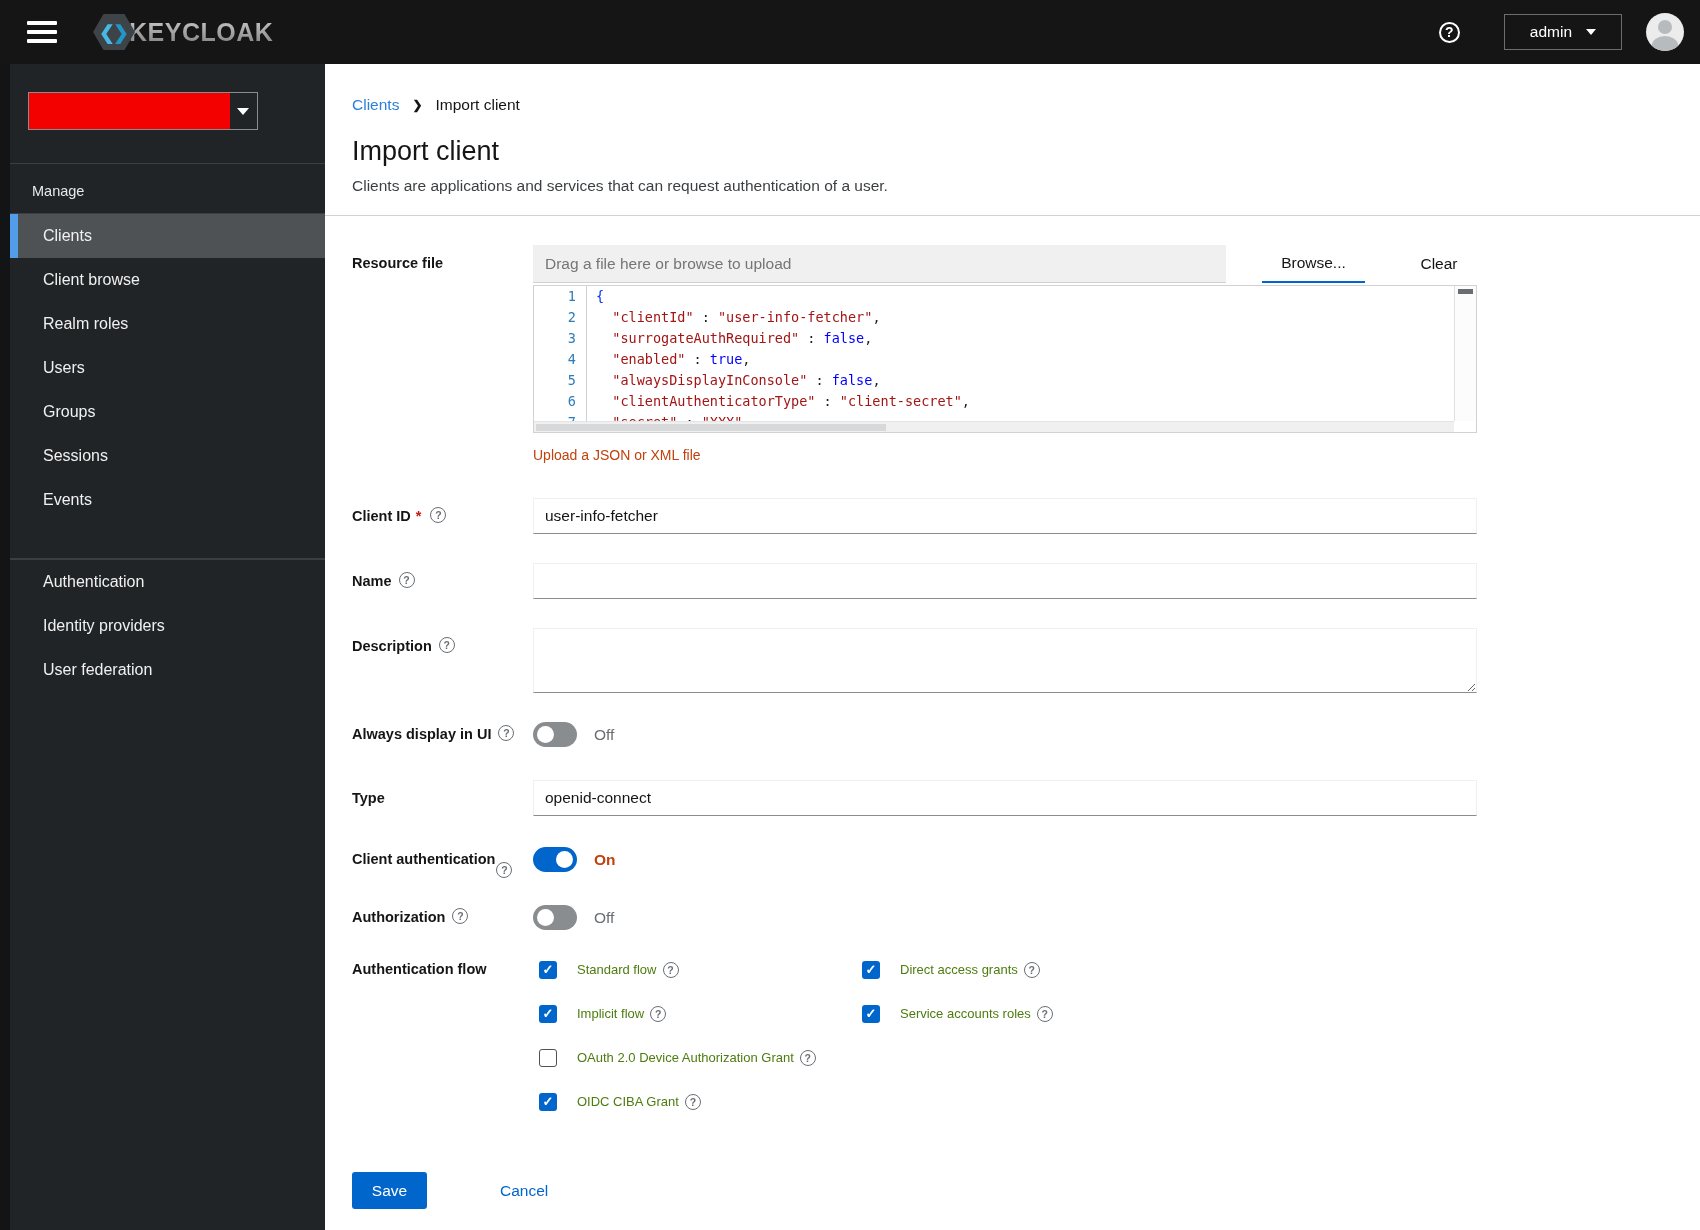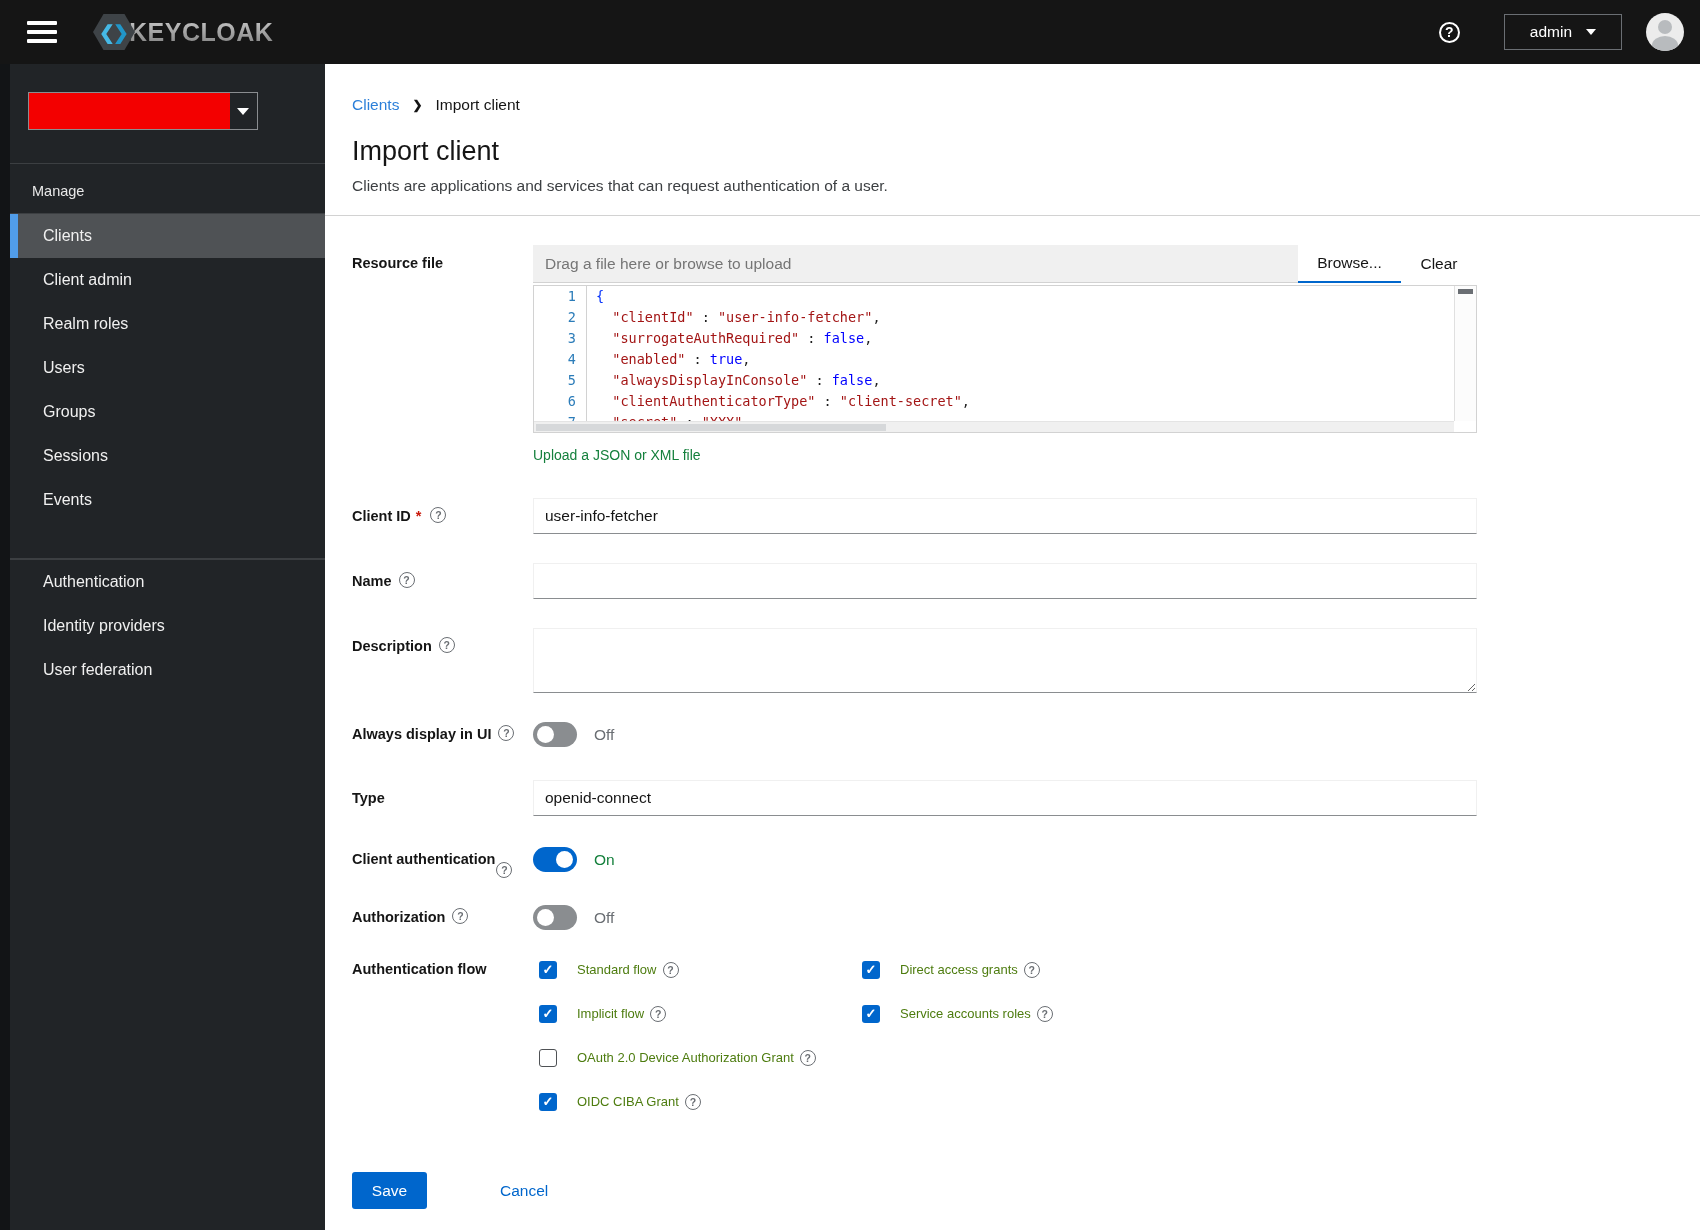--- a/index.html
+++ b/index.html
@@ -74,21 +74,21 @@
   .qmark { width:16px; height:16px; border:1.5px solid #6a6e73; border-radius:50%;
     color:#6a6e73; font-size:10.5px; font-weight:700; display:inline-flex; align-items:center;
     justify-content:center; margin-left:7px; flex:none; cursor:pointer; }
   .qmark.block { margin:12px 0 0 1px; }
 
   .text-input { width:944px; height:36px; border:1px solid #f0f0f0; border-bottom:1px solid #8a8d90;
     font-size:15.5px; padding:0 11px; color:#151515; font-family:inherit; background:#fff; }
   textarea.text-input { height:65px; padding-top:8px; resize:both; }
 
   
-  .upload-strip { display:flex; width:944px; }
+  .upload-strip { display:flex; width:944px;gap:36px; }
   .drag-input { flex:1; height:38px; background:#f0f0f0; border:none; border-bottom:1px solid #d2d2d2;
     color:#6a6e73; font-size:15.5px; padding:0 12px; font-family:inherit; }
   .browse-btn { width:103px; height:38px; background:#fff; border:none; border-bottom:2px solid var(--accent);
     font-size:15.5px; color:#151515; cursor:pointer; font-family:inherit; }
   .clear-btn { width:76px; height:38px; background:#fff; border:none; font-size:15.5px;
     color:#151515; cursor:pointer; font-family:inherit; }
 
   
   .code-editor { width:944px; height:148px; border:1px solid #d2d2d2; margin-top:2px;
     position:relative; background:#fff; font-family:"DejaVu Sans Mono", monospace; font-size:13.5px; }
@@ -100,33 +100,33 @@
   .tk-str { color:var(--code-str); }
   .tk-bool { color:var(--code-bool); }
   .tk-brace { color:var(--code-brace); }
   .tk-punc { color:#1e1e1e; }
   .vscrollbar { position:absolute; right:0; top:0; bottom:11px; width:22px;
     border-left:1px solid #e0e0e0; background:#fcfcfc; }
   .vthumb { position:absolute; top:3px; left:3px; width:15px; height:5px; background:#6a6e73; }
   .hscrollbar { position:absolute; left:0; right:22px; bottom:0; height:11px;
     background:#f0f0f0; border-top:1px solid #e4e4e4; }
   .hthumb { position:absolute; left:2px; top:2px; height:7px; width:38%; background:#d6d8da; }
-  .helper-text { font-size:14px; color:#15803d; margin-top:14px; }
+  .helper-text { font-size:14px; color:#c2410c; margin-top:14px; }
 
   
   .toggle-row { display:flex; align-items:center; height:25px; }
   .toggle { width:44px; height:25px; border-radius:25px; position:relative; cursor:pointer; flex:none; }
   .toggle.off { background:#8a8d90; }
   .toggle.on { background:var(--accent); }
   .toggle .knob { position:absolute; top:4px; width:17px; height:17px; border-radius:50%; background:#fff; }
   .toggle.off .knob { left:4px; }
   .toggle.on .knob { right:4px; }
   .toggle-state { font-size:15.5px; margin-left:17px; }
   .toggle-state.off { color:#6a6e73; }
-  .toggle-state.on { color:#15803d; }
+  .toggle-state.on { color:#c2410c;font-weight:bold; }
 
   
   .flow-grid { display:grid; grid-template-columns:323px auto; row-gap:19px; align-items:center; }
   .cb-item { display:flex; align-items:center; height:25px; }
   .checkbox { width:18px; height:18px; border-radius:3px; margin-left:6px; flex:none;
     display:flex; align-items:center; justify-content:center; cursor:pointer; }
   .checkbox.checked { background:var(--accent); color:#fff; font-size:13px; font-weight:700; }
   .checkbox.unchecked { background:#fff; border:1px solid #4f5255; }
   .cb-label { font-size:13px; margin-left:20px; color:#4d7c0f; }
   .cb-item .qmark { margin-left:6px; }
@@ -170,21 +170,21 @@
   <div class="edge"></div>
   <div class="realm-selector">
     <div class="realm-red" style="background: rgb(243, 0, 0);"></div>
     <span class="realm-caret"></span>
   </div>
   <div class="nav-area" id="nav-area">
       <div class="nav-divider"></div>
       <div class="nav-section-label">Manage</div>
       <div class="nav-divider"></div>
       <div class="nav-item selected">Clients</div>
-      <div class="nav-item">Client admin</div>
+      <div class="nav-item">Client browse</div>
       <div class="nav-item">Realm roles</div>
       <div class="nav-item">Users</div>
       <div class="nav-item">Groups</div>
       <div class="nav-item">Sessions</div>
       <div class="nav-item">Events</div>
       <div class="nav-gap"></div>
       <div class="nav-divider"></div>
       <div class="nav-divider"></div>
       <div class="nav-item">Authentication</div>
       <div class="nav-item">Identity providers</div>

